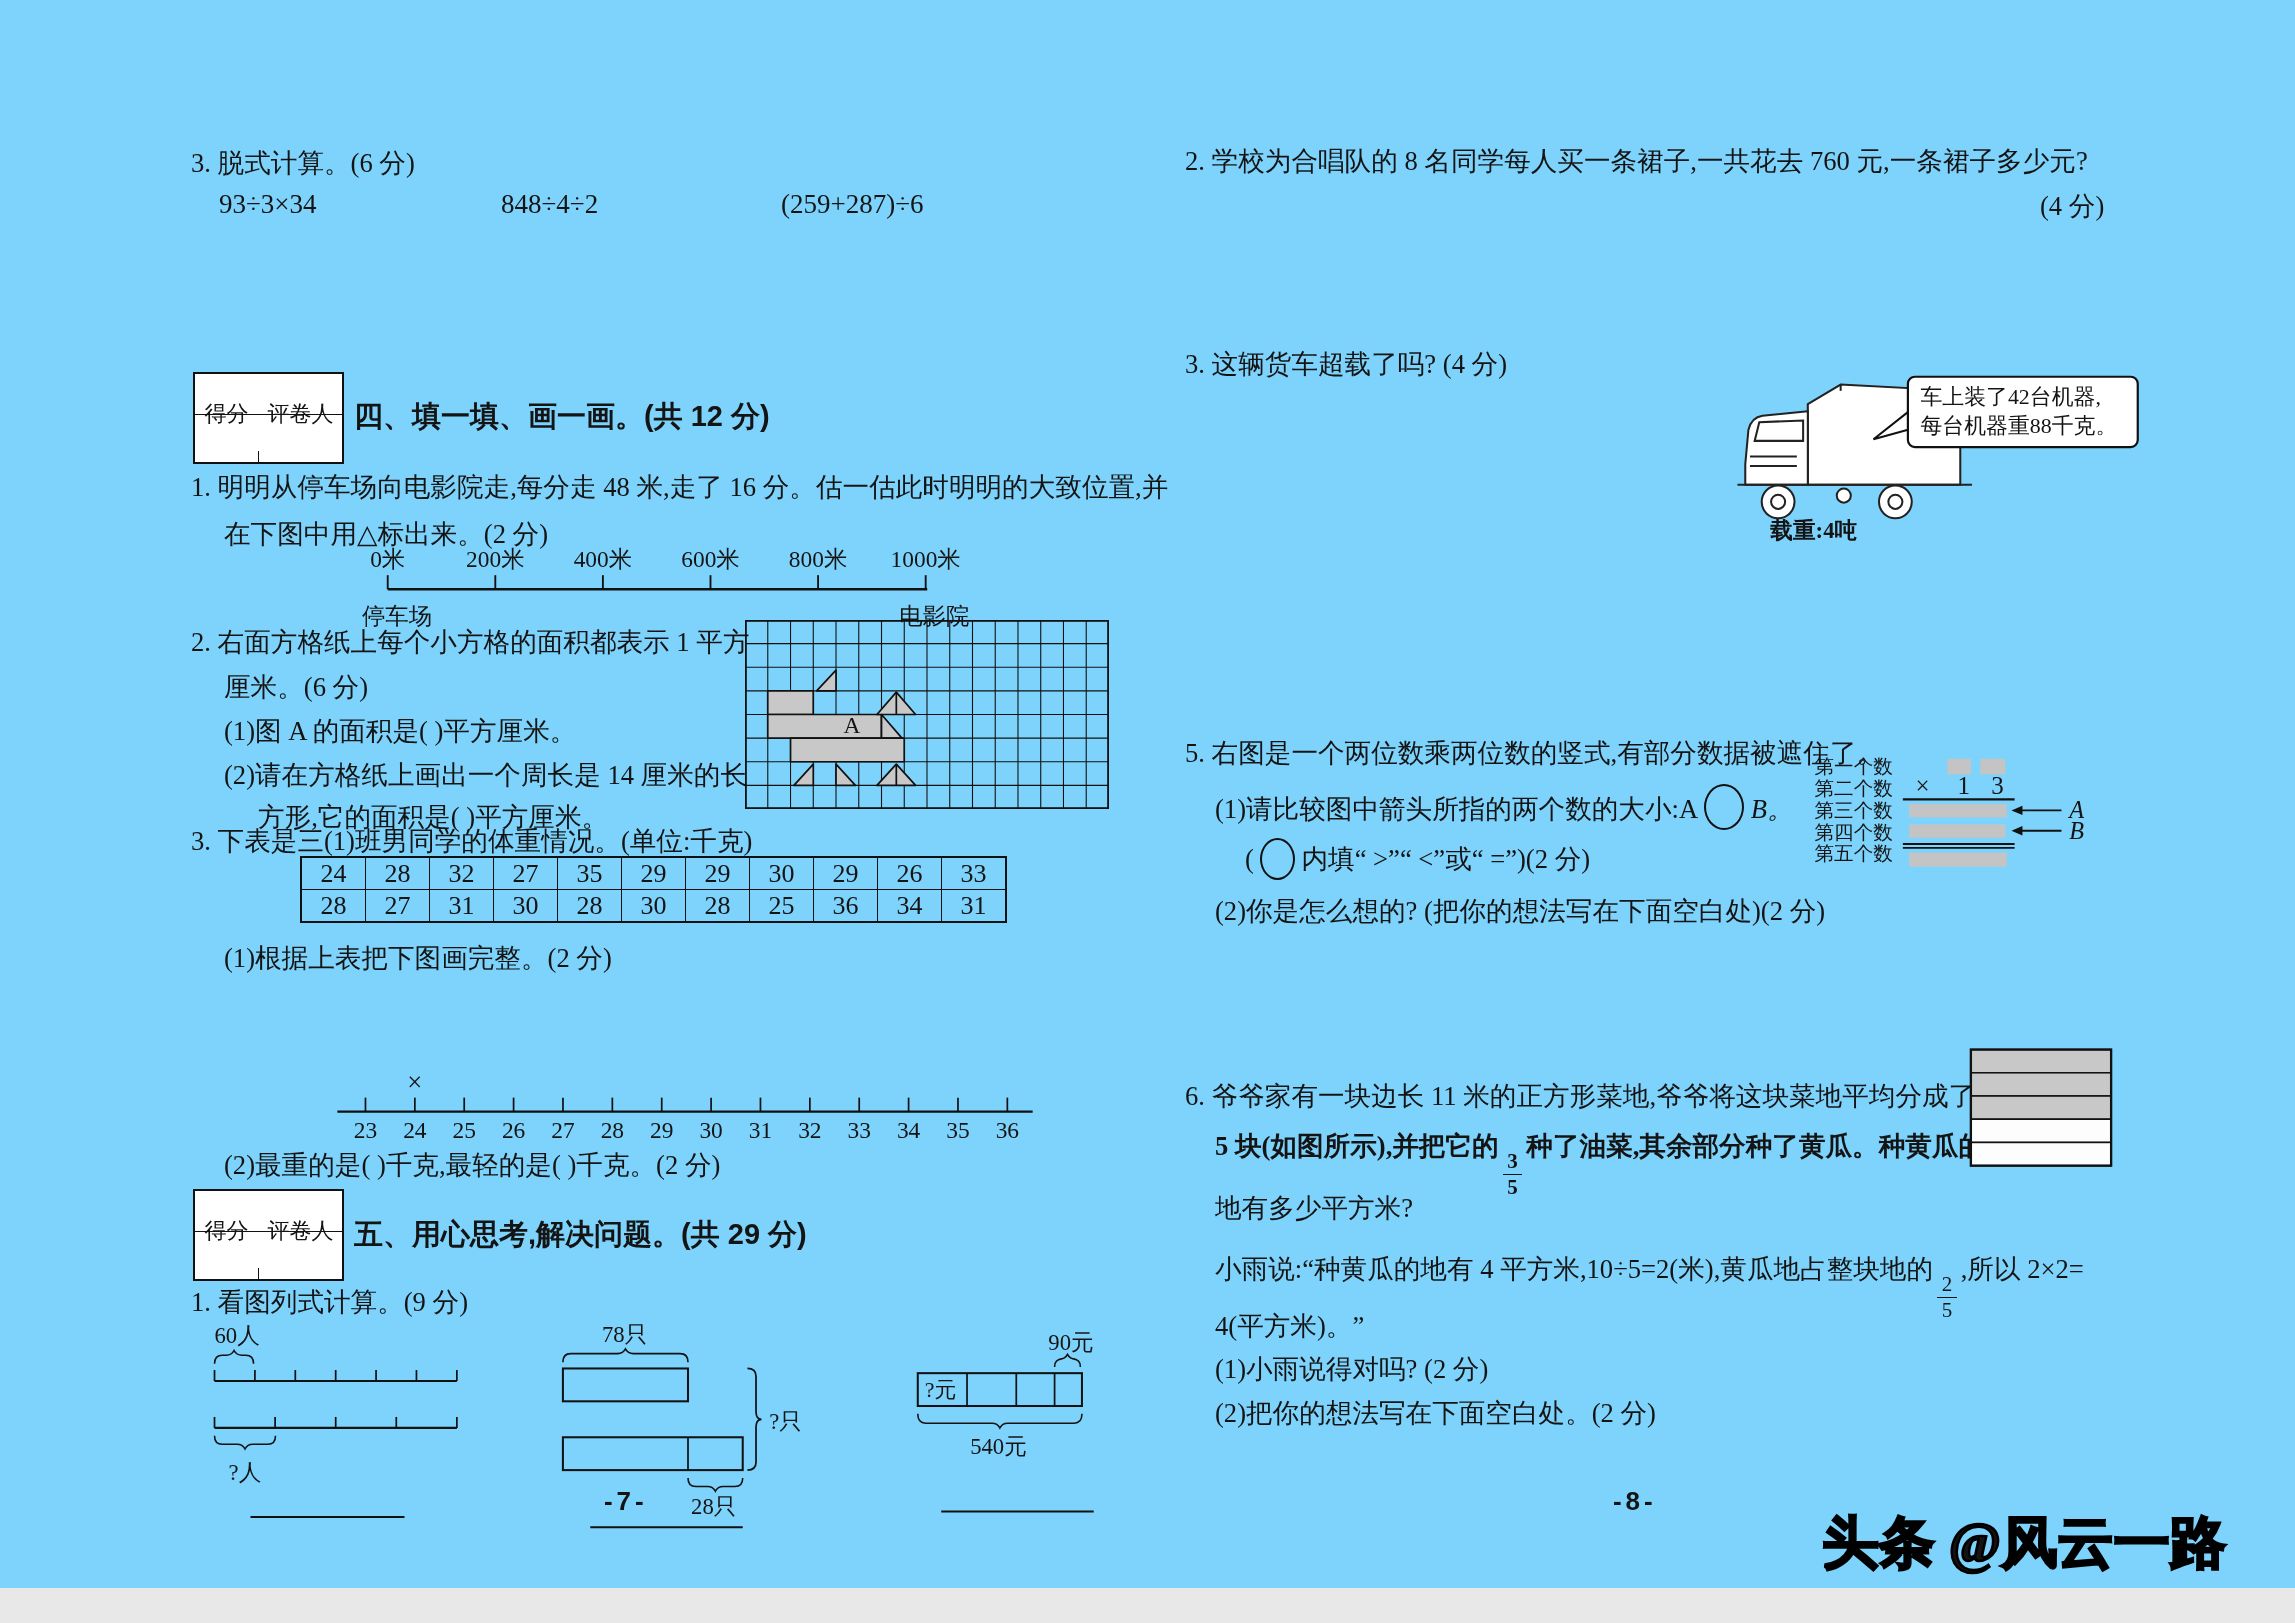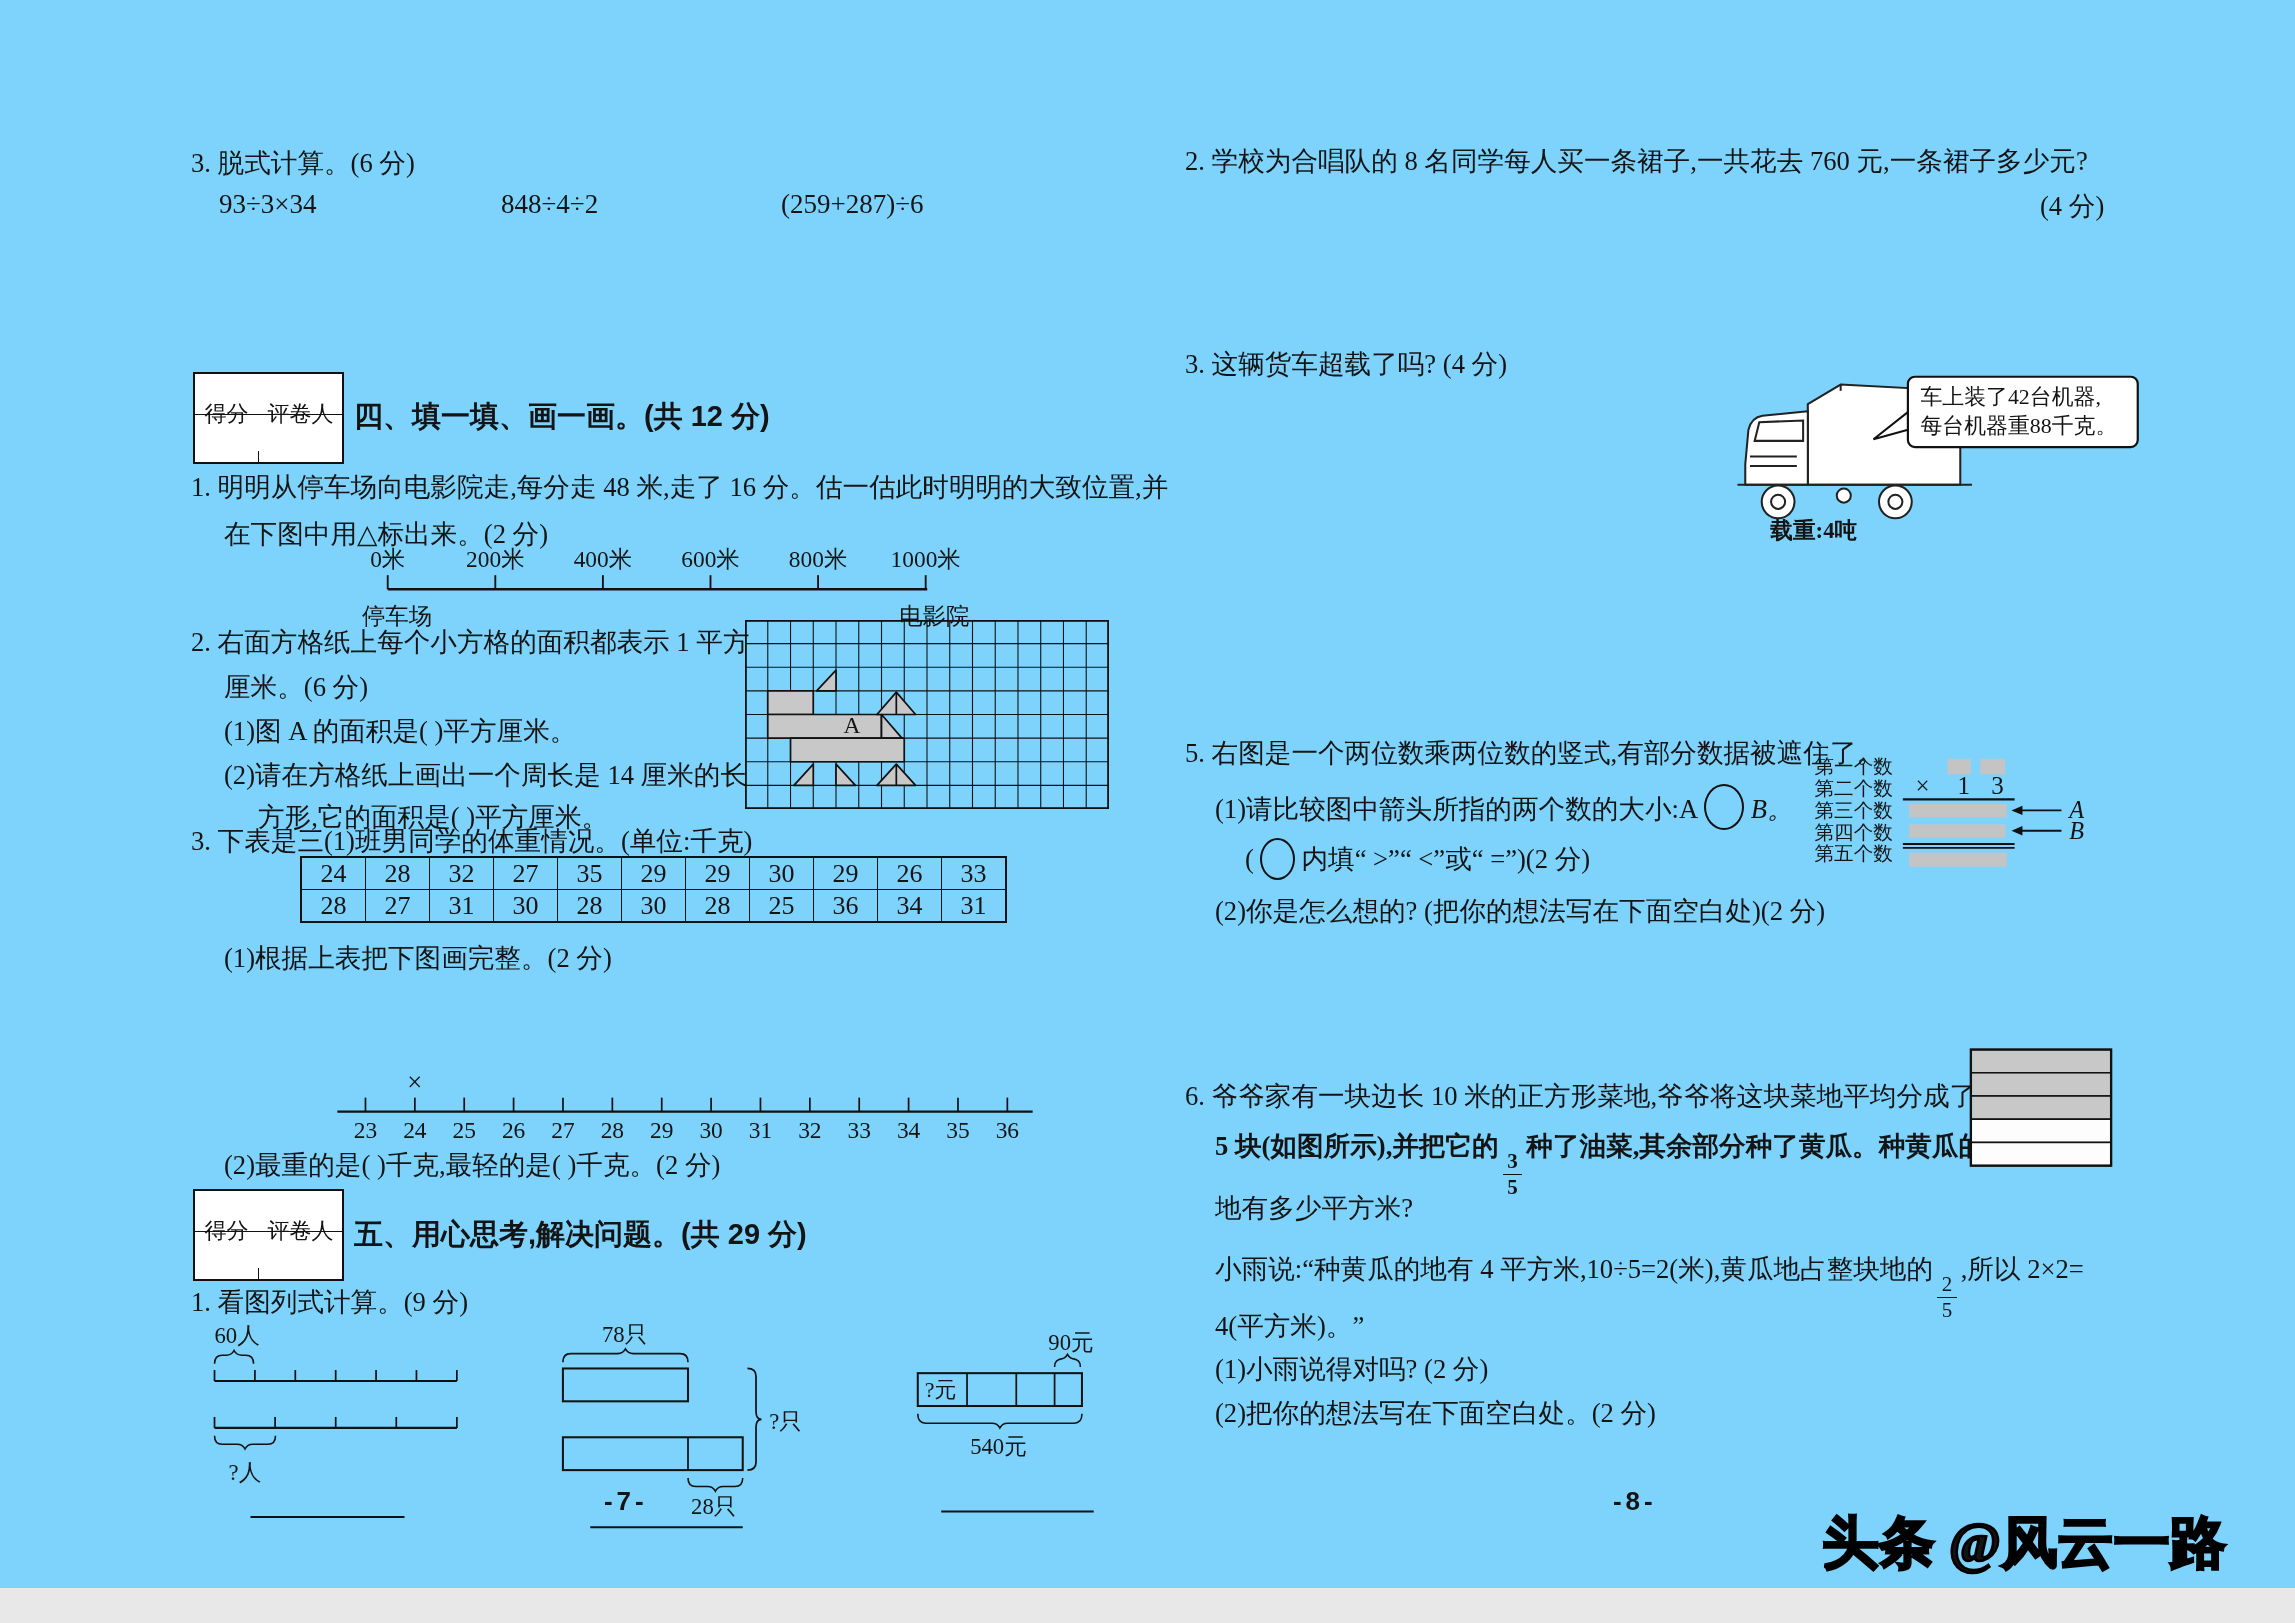--- a/index.html
+++ b/index.html
@@ -323,21 +323,21 @@
     <g stroke="#111" stroke-width="2.4">
       <line x1="262" y1="102" x2="318" y2="102"></line>
     </g>
     <polygon points="254,102 268,96 268,108" fill="#111"></polygon>
     <text x="328" y="112" font-size="31" font-style="italic">B</text>
     <line x1="115" y1="119" x2="258" y2="119" stroke="#111" stroke-width="2.4"></line>
     <line x1="115" y1="124" x2="258" y2="124" stroke="#111" stroke-width="2.4"></line>
     <rect x="123" y="130" width="125" height="18" fill="#c4c4c4"></rect>
   </svg>
 
-  <div class="t" style="left:1185px;top:1078px;">6. 爷爷家有一块边长 10 米的正方形菜地,爷爷将这块菜地平均分成了</div>
+  <div class="t" style="left:1185px;top:1078px;">6. 爷爷家有一块边长 11 米的正方形菜地,爷爷将这块菜地平均分成了</div>
   <div class="t" style="left:1215px;top:1128px;font-weight:bold;">
     <span>5 块(如图所示),并把它的</span><span class="frac">
         <span class="n">3</span>
         <span class="d">5</span>
       </span><span>种了油菜,其余部分种了黄瓜。种黄瓜的</span>
   </div>
   <div class="t" style="left:1215px;top:1190px;">地有多少平方米?</div>
   <div class="t" style="left:1215px;top:1251px;">
     <span>小雨说:“种黄瓜的地有 4 平方米,10÷5=2(米),黄瓜地占整块地的</span><span class="frac">
         <span class="n">2</span>

